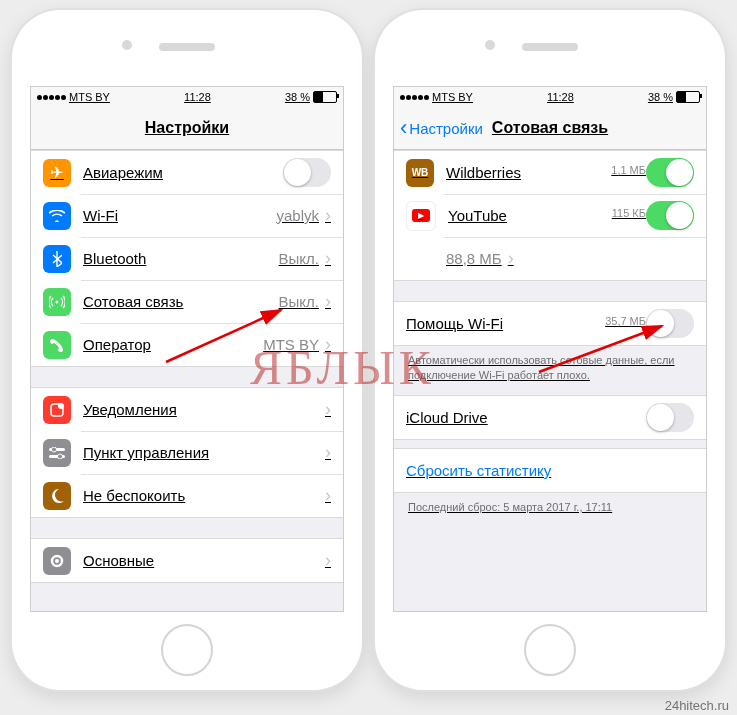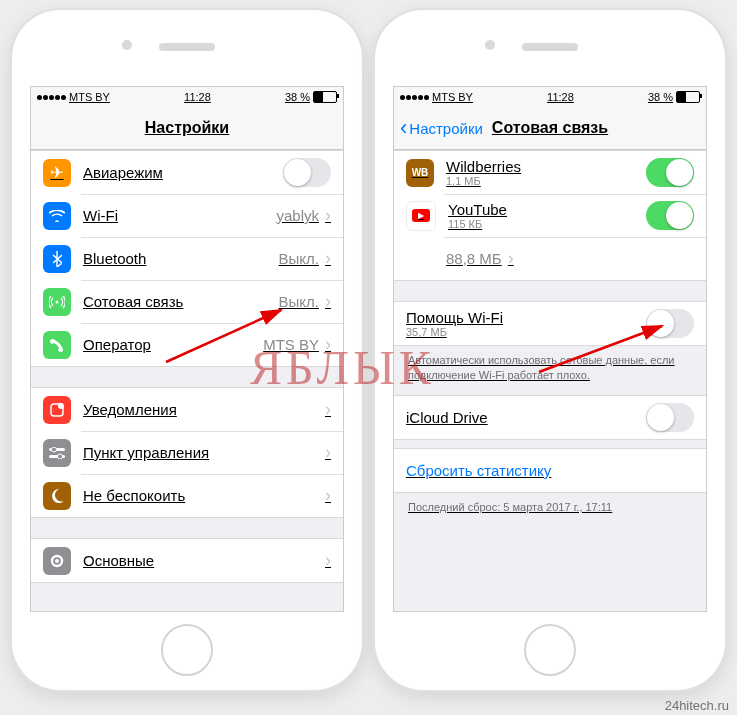--- a/index.html
+++ b/index.html
@@ -36,21 +36,21 @@
   .group.first{margin-top:0;}
   .row{display:flex;align-items:center;min-height:43px;padding:0 12px 0 12px;position:relative;}
   .row+.row::before{content:"";position:absolute;top:0;left:50px;right:0;height:1px;background:#e0e0e0;}
   .row.noicon::before{left:14px;}
   .icon{width:28px;height:28px;border-radius:6px;margin-right:12px;flex:none;display:flex;
         align-items:center;justify-content:center;color:#fff;font-size:16px;}
   .label{font-size:15px;flex:1;color:#000;}
   .value{font-size:15px;color:#8a8a8e;margin-right:6px;}
   .chev-r{color:#c7c7cc;font-size:18px;}
   .sub{font-size:11px;color:#8a8a8e;}
-  .two{display:flex;flex-direction:column;justify-content:center;flex:1;}
+  .two{display:flex;flex-direction:row;justify-content:center;flex:1;}
   
   .toggle{width:48px;height:29px;border-radius:15px;background:#e5e5ea;position:relative;}
   .toggle.on{background:#4cd964;}
   .knob{position:absolute;top:1px;width:27px;height:27px;background:#fff;border-radius:50%;
         box-shadow:0 1px 3px rgba(0,0,0,.3);}
   .toggle .knob{left:1px;}
   .toggle.on .knob{left:20px;}
   .footer{padding:7px 14px 4px;font-size:11px;color:#6d6d72;line-height:1.35;}
   .link{color:#007aff;font-size:15px;}
   

